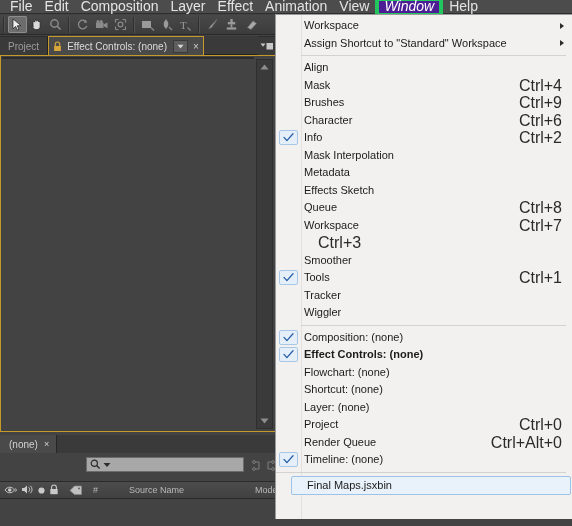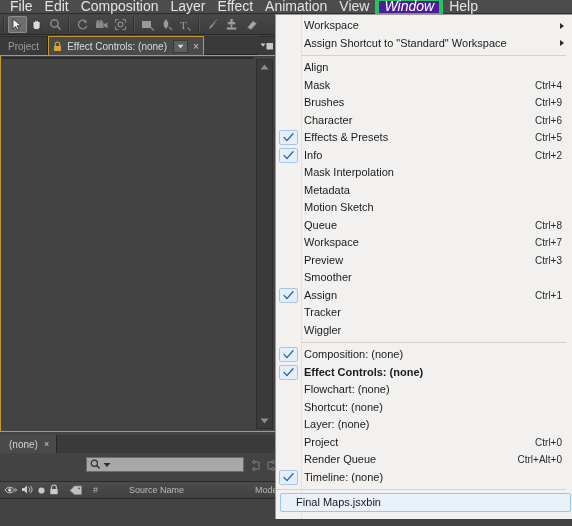--- a/index.html
+++ b/index.html
@@ -293,21 +293,21 @@
     align-items: center;
     padding-left: 28px;
     padding-right: 10px;
     box-sizing: border-box;
     white-space: nowrap;
   }
   .mi.bold .mi-label { font-weight: bold; }
   .mi-label { flex: 1; line-height: 17px; }
   .mi-shortcut {
     color: #2a2a2a;
-    font-size: 10px;
+    font-size: 16px;
     margin-left: 14px;
     line-height: 17px;
   }
   .mi-arrow {
     position: absolute;
     right: 8px;
     top: 50%;
     transform: translateY(-50%);
     width: 0; height: 0;
     border-left: 4px solid #2b2b2b;
@@ -326,21 +326,21 @@
     box-sizing: border-box;
     display: flex;
     align-items: center;
     justify-content: center;
   }
   .mi-check svg { display: block; }
   .mi.highlight {
     background: #e9f2fb;
     border: 1px solid #9dc3e6;
     height: 19px;
-    margin-left: 4px;
+    margin-left: 15px;
     margin-right: 1px;
     border-radius: 2px;
     padding-left: 15px;
   }
   .msep {
     height: 1px;
     margin: 3px 6px 3px 25px;
     background: #d3d2d1;
   }
   .msep.full { margin-left: 0px; }
@@ -595,63 +595,53 @@
         <div class="mi">
           <span class="mi-label">Character</span>
           <span class="mi-shortcut">Ctrl+6</span>
         </div>
         <div class="mi">
           <span class="mi-check">
             <svg width="11" height="9" viewBox="0 0 11 9">
               <path d="M1 4.4 L3.9 7.6 L10 0.8" fill="none" stroke="#2a5fa8" stroke-width="1.3" stroke-linecap="round" stroke-linejoin="round"></path>
             </svg>
           </span>
-          <span class="mi-label">Effects &amp; Presets</span>
-          <span class="mi-shortcut">Ctrl+5</span>
+          <span class="mi-label">Info</span>
+          <span class="mi-shortcut">Ctrl+2</span>
+        </div>
+        <div class="mi">
+          <span class="mi-label">Mask Interpolation</span>
+        </div>
+        <div class="mi">
+          <span class="mi-label">Metadata</span>
+        </div>
+        <div class="mi">
+          <span class="mi-label">Effects Sketch</span>
+        </div>
+        <div class="mi">
+          <span class="mi-label">Queue</span>
+          <span class="mi-shortcut">Ctrl+8</span>
+        </div>
+        <div class="mi">
+          <span class="mi-label">Workspace</span>
+          <span class="mi-shortcut">Ctrl+7</span>
+        </div>
+        <div class="mi">
+          <span class="mi-shortcut">Ctrl+3</span>
+        </div>
+        <div class="mi">
+          <span class="mi-label">Smoother</span>
         </div>
         <div class="mi">
           <span class="mi-check">
             <svg width="11" height="9" viewBox="0 0 11 9">
               <path d="M1 4.4 L3.9 7.6 L10 0.8" fill="none" stroke="#2a5fa8" stroke-width="1.3" stroke-linecap="round" stroke-linejoin="round"></path>
             </svg>
           </span>
-          <span class="mi-label">Info</span>
-          <span class="mi-shortcut">Ctrl+2</span>
-        </div>
-        <div class="mi">
-          <span class="mi-label">Mask Interpolation</span>
-        </div>
-        <div class="mi">
-          <span class="mi-label">Metadata</span>
-        </div>
-        <div class="mi">
-          <span class="mi-label">Motion Sketch</span>
-        </div>
-        <div class="mi">
-          <span class="mi-label">Queue</span>
-          <span class="mi-shortcut">Ctrl+8</span>
-        </div>
-        <div class="mi">
-          <span class="mi-label">Workspace</span>
-          <span class="mi-shortcut">Ctrl+7</span>
-        </div>
-        <div class="mi">
-          <span class="mi-label">Preview</span>
-          <span class="mi-shortcut">Ctrl+3</span>
-        </div>
-        <div class="mi">
-          <span class="mi-label">Smoother</span>
-        </div>
-        <div class="mi">
-          <span class="mi-check">
-            <svg width="11" height="9" viewBox="0 0 11 9">
-              <path d="M1 4.4 L3.9 7.6 L10 0.8" fill="none" stroke="#2a5fa8" stroke-width="1.3" stroke-linecap="round" stroke-linejoin="round"></path>
-            </svg>
-          </span>
-          <span class="mi-label">Assign</span>
+          <span class="mi-label">Tools</span>
           <span class="mi-shortcut">Ctrl+1</span>
         </div>
         <div class="mi">
           <span class="mi-label">Tracker</span>
         </div>
         <div class="mi">
           <span class="mi-label">Wiggler</span>
         </div>
         <div class="msep"></div>
         <div class="mi">

